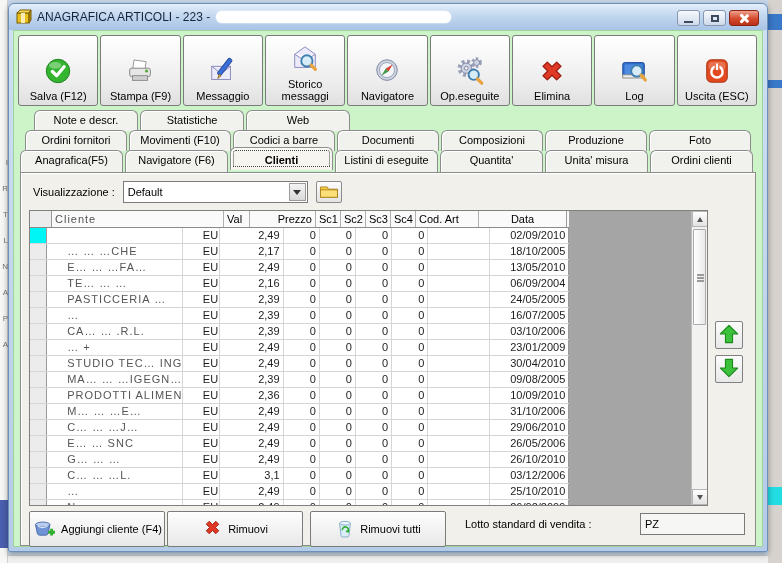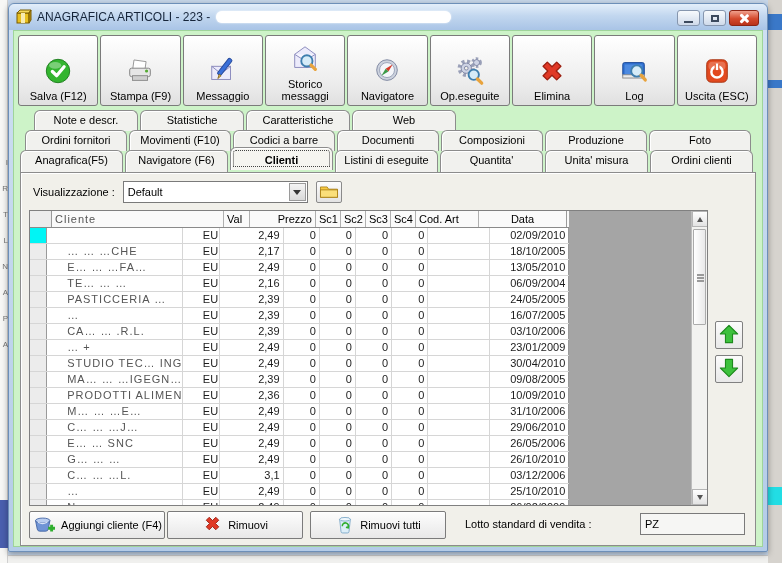--- a/index.html
+++ b/index.html
@@ -94,21 +94,21 @@
   .tri-up-s { width:0; height:0; border-left:3.5px solid transparent; border-right:3.5px solid transparent; border-bottom:5px solid #555; }
   .tri-down-s { width:0; height:0; border-left:3.5px solid transparent; border-right:3.5px solid transparent; border-top:5px solid #555; }
   .sthumb { position:absolute; left:1px; top:18px; width:13px; height:96px; background:linear-gradient(90deg,#ffffff,#e9e9e9); border:1px solid #ababab; border-radius:1px; }
   .sthumb .grip { position:absolute; left:3px; top:44px; width:7px; height:1.5px; background:#9a9a9a; box-shadow:0 3px 0 #9a9a9a, 0 6px 0 #9a9a9a; }
 
   
   .navbtn { position:absolute; left:694px; width:28px; height:28px; background:linear-gradient(#fcfcfc,#e8e8e8); border:1px solid #808080; border-radius:2px; display:flex; align-items:center; justify-content:center; }
   .navbtn.up { top:148px; } .navbtn.down { top:182px; }
 
   
-  .fbtn { position:absolute; top:338px; height:28px; width:136px; background:linear-gradient(#fdfdfd,#e8e8e8); border:1px solid #7b7b7b; border-radius:2px; display:flex; align-items:center; justify-content:center; gap:5px; box-shadow:inset 0 1px 0 #fff; }
+  .fbtn { position:absolute; top:338px; height:36px; width:136px; background:linear-gradient(#fdfdfd,#e8e8e8); border:1px solid #7b7b7b; border-radius:2px; display:flex; align-items:center; justify-content:center; gap:5px; box-shadow:inset 0 1px 0 #fff; }
   .fbtn .lbl { font-size:11px; }
   .fbtn.add { left:8px; } .fbtn.rem { left:146px; } .fbtn.remall { left:289px; }
   .lot-label { position:absolute; left:444px; top:345px; font-size:11px; color:#000; }
   .lot-input { position:absolute; left:619px; top:340px; width:105px; height:22px; background:#f6f6f4; border:1px solid #7a7a7a; font-family:"Liberation Sans",sans-serif; font-size:11px; padding:0 4px; color:#000; }
 </style>
 </head>
 <body>
 
 <div class="desk-left">
   <div class="chars">I<br>R<br>T<br>L<br>N<br>A<br>P<br>A</div>
@@ -248,21 +248,20 @@
               <line x1="16" y1="8" x2="16" y2="15" stroke="#fff" stroke-width="2.6"></line>
             </svg>
         </span>
         <span class="lbl">Uscita (ESC)</span>
       </button>
     </div>
 
     <div class="tabrow r1">
         <div class="tab">Note e descr.</div>
         <div class="tab">Statistiche</div>
-        <div class="tab">Caratteristiche</div>
         <div class="tab">Web</div>
       </div>
     <div class="tabrow r2">
         <div class="tab">Ordini fornitori</div>
         <div class="tab">Movimenti (F10)</div>
         <div class="tab">Codici a barre</div>
         <div class="tab">Documenti</div>
         <div class="tab">Composizioni</div>
         <div class="tab">Produzione</div>
         <div class="tab">Foto</div>

